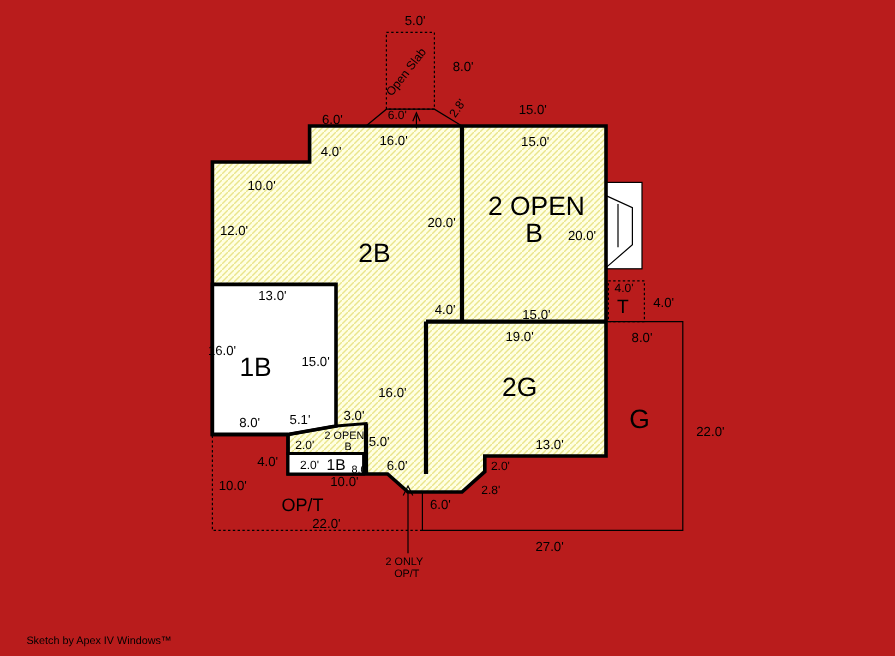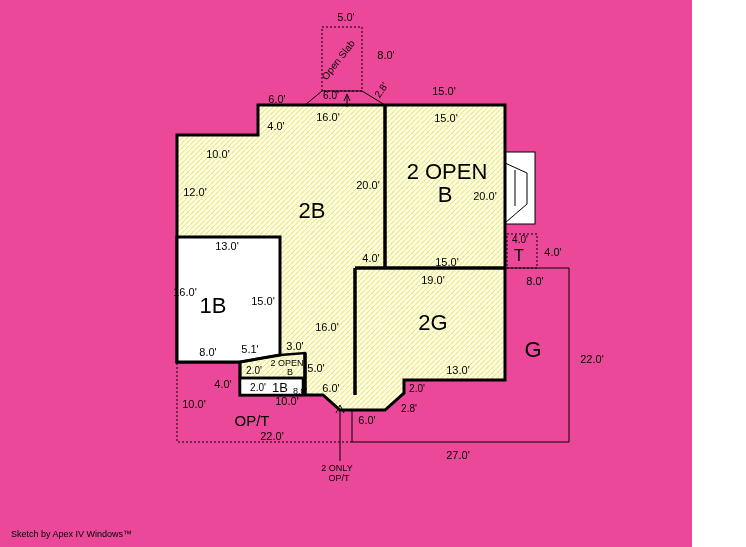--- a/index.html
+++ b/index.html
@@ -1,20 +1,20 @@
 <!DOCTYPE html>
 <html><head>
 <meta charset="utf-8">
 <style>
   html,body{margin:0;padding:0;background:#ffffff;}
-  .stage{position:relative;width:692px;height:547px;background:#ec4899;overflow:hidden;
+  .stage{position:relative;width:746px;height:547px;background:#b91c1c;overflow:hidden;
          font-family:"Liberation Sans", sans-serif;}
   svg{position:absolute;left:0;top:0;}
   svg text{font-family:"Liberation Sans", sans-serif;fill:#000;}
-  .credit{position:absolute;left:11px;top:529px;font-size:9px;color:#000;
+  .credit{position:absolute;left:22px;top:529px;font-size:9px;color:#000;
           font-family:"Liberation Sans", sans-serif;}
 </style>
 </head>
 <body>
 
 <div class="stage">
   <svg id="sketch" width="746" height="547" viewBox="0 0 746 547">
     <defs>
       <pattern id="hatch" patternUnits="userSpaceOnUse" width="5" height="5">
         <rect width="5" height="5" fill="#FFFFE2"></rect>

